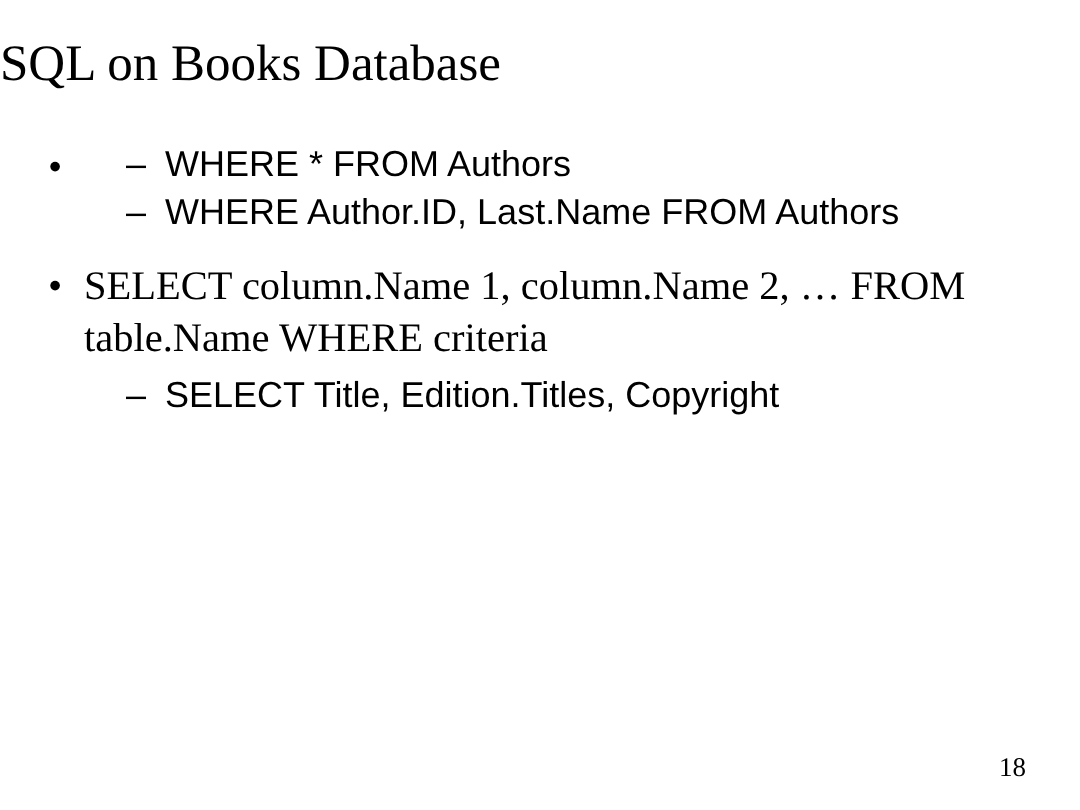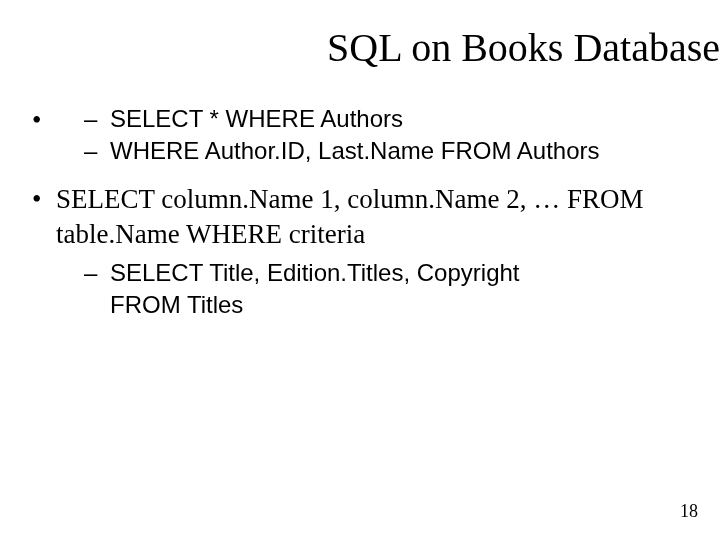--- a/index.html
+++ b/index.html
@@ -11,22 +11,22 @@
     font-family: "Times New Roman", Times, serif;
     color: #000000;
   }
   .slide {
     position: relative;
     width: 720px;
     height: 540px;
     box-sizing: border-box;
   }
   .title {
-    text-align: right;
-    font-size: 40px;
+    text-align: left;
+    font-size: 34px;
     font-weight: normal;
     padding-top: 24px;
     padding-bottom: 28px;
   }
   .content {
     padding-left: 28px;
     padding-right: 28px;
   }
   ul.level1 {
     list-style: none;
@@ -61,47 +61,46 @@
   }
   ul.level2 > li.dash::before {
     content: "–";
     position: absolute;
     left: 28px;
     top: 0;
   }
   .page-num {
     position: absolute;
     bottom: 18px;
-    right: 22px;
+    right: 36px;
     font-size: 18px;
     font-family: "Times New Roman", Times, serif;
   }
 </style>
 </head>
 <body>
 
 <div class="slide">
 
   <div class="title">SQL on Books Database</div>
 
   <div class="content">
     <ul class="level1">
 
       <li>
         <ul class="level2">
-          <li class="dash">SELECT * WHERE Authors</li>
+          <li class="dash">WHERE * FROM Authors</li>
           <li class="dash">WHERE Author.ID, Last.Name FROM Authors</li>
         </ul>
       </li>
 
       <li>
         <span>SELECT column.Name 1, column.Name 2, … FROM table.Name WHERE criteria</span>
         <ul class="level2">
           <li class="dash">SELECT Title, Edition.Titles, Copyright</li>
-          <li>FROM Titles</li>
         </ul>
       </li>
 
     </ul>
   </div>
 
   <div class="page-num">18</div>
 
 </div>
 

